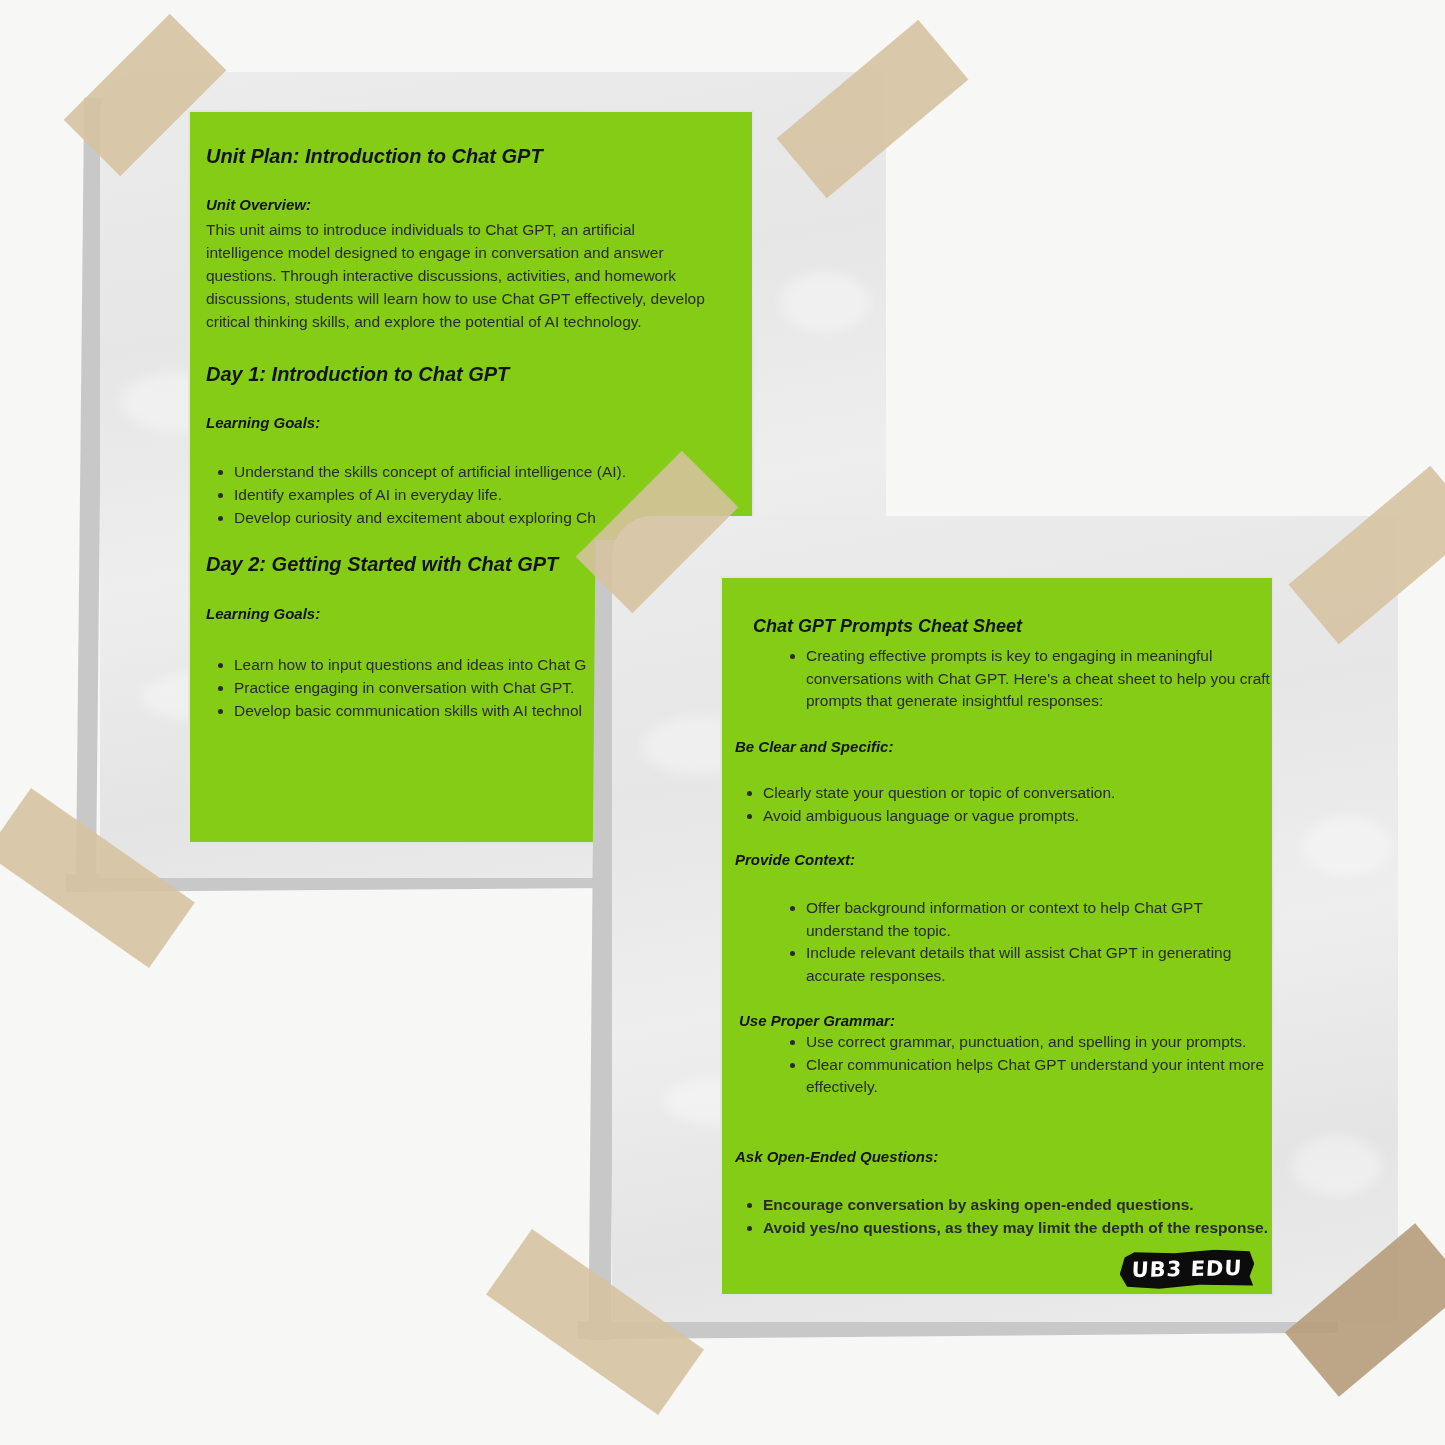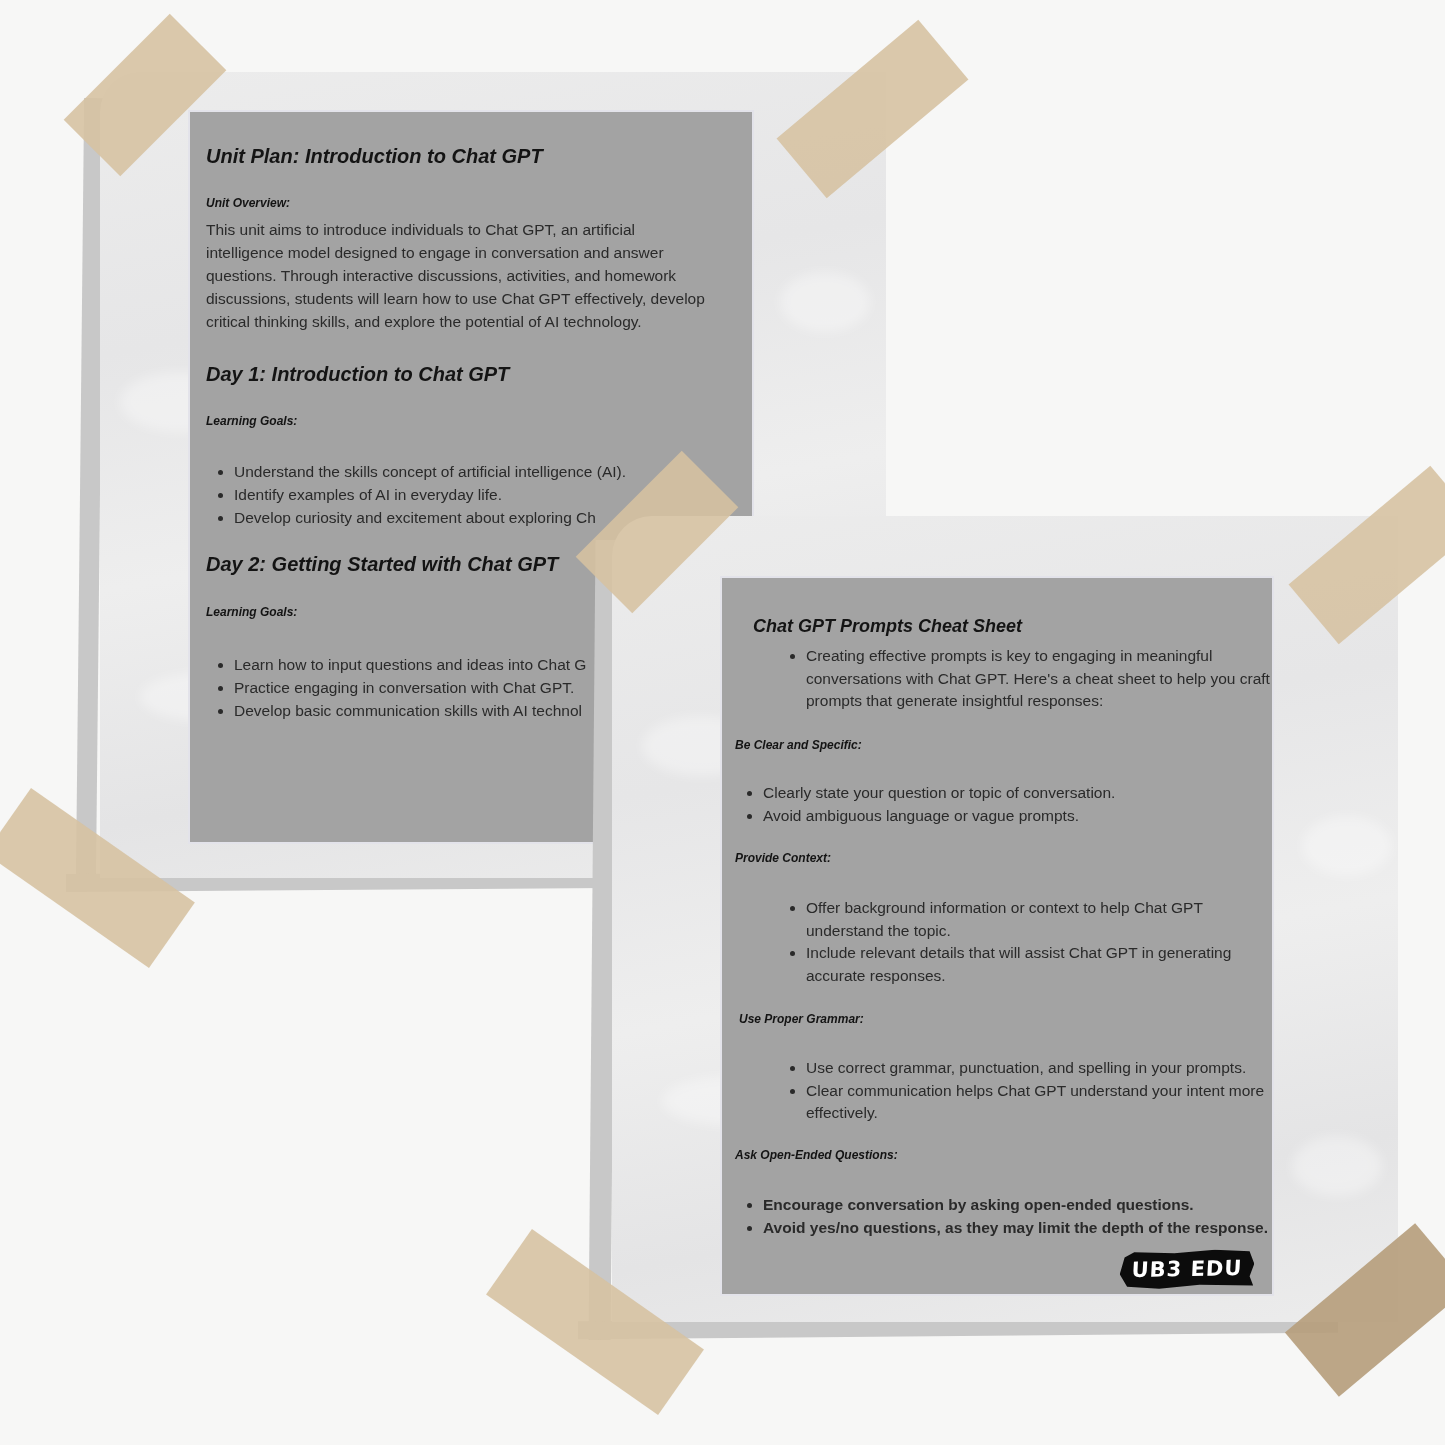--- a/index.html
+++ b/index.html
@@ -28,21 +28,21 @@
     .sleeve .swirl {
       position: absolute;
       border-radius: 50%;
       background: rgba(255,255,255,0.35);
       filter: blur(6px);
     }
 
     
     .sheet {
       position: absolute;
-      background: #a3a3a3;
+      background: #84cc16;
       box-shadow: 0 0 0 2px #e3e3ea;
       overflow: hidden;
     }
 
     .sheet h1 {
       font-size: 20px;
       font-weight: bold;
       font-style: italic;
       margin: 0;
       position: absolute;
@@ -52,21 +52,21 @@
     .sheet h2 {
       font-size: 18px;
       font-weight: bold;
       font-style: italic;
       margin: 18px;
       position: absolute;
       white-space: nowrap;
       color: #141414;
     }
     .sheet h3 {
-      font-size: 12px;
+      font-size: 15px;
       font-weight: bold;
       font-style: italic;
       margin: 0;
       position: absolute;
       white-space: nowrap;
       color: #141414;
     }
     .sheet p {
       position: absolute;
       margin: 0;
@@ -190,21 +190,21 @@
     <li>Avoid ambiguous language or vague prompts.</li>
   </ul>
 
   <h3 style="left:13px; top:273px;">Provide Context:</h3>
   <ul class="wrap tight" style="left:13px; top:319px; width:520px;">
     <li>Offer background information or context to help Chat GPT understand the topic.</li>
     <li>Include relevant details that will assist Chat GPT in generating accurate responses.</li>
   </ul>
 
   <h3 style="left:17px; top:434px;">Use Proper Grammar:</h3>
-  <ul class="wrap tight" style="left:13px; top:479px; width:510px;">
+  <ul class="wrap tight" style="left:13px; top:453px; width:510px;">
     <li>Use correct grammar, punctuation, and spelling in your prompts.</li>
     <li>Clear communication helps Chat GPT understand your intent more effectively.</li>
   </ul>
 
   <h3 style="left:13px; top:570px;">Ask Open-Ended Questions:</h3>
   <ul class="tight" style="left:13px; top:616px;font-weight:bold;">
     <li>Encourage conversation by asking open-ended questions.</li>
     <li>Avoid yes/no questions, as they may limit the depth of the response.</li>
   </ul>
 

